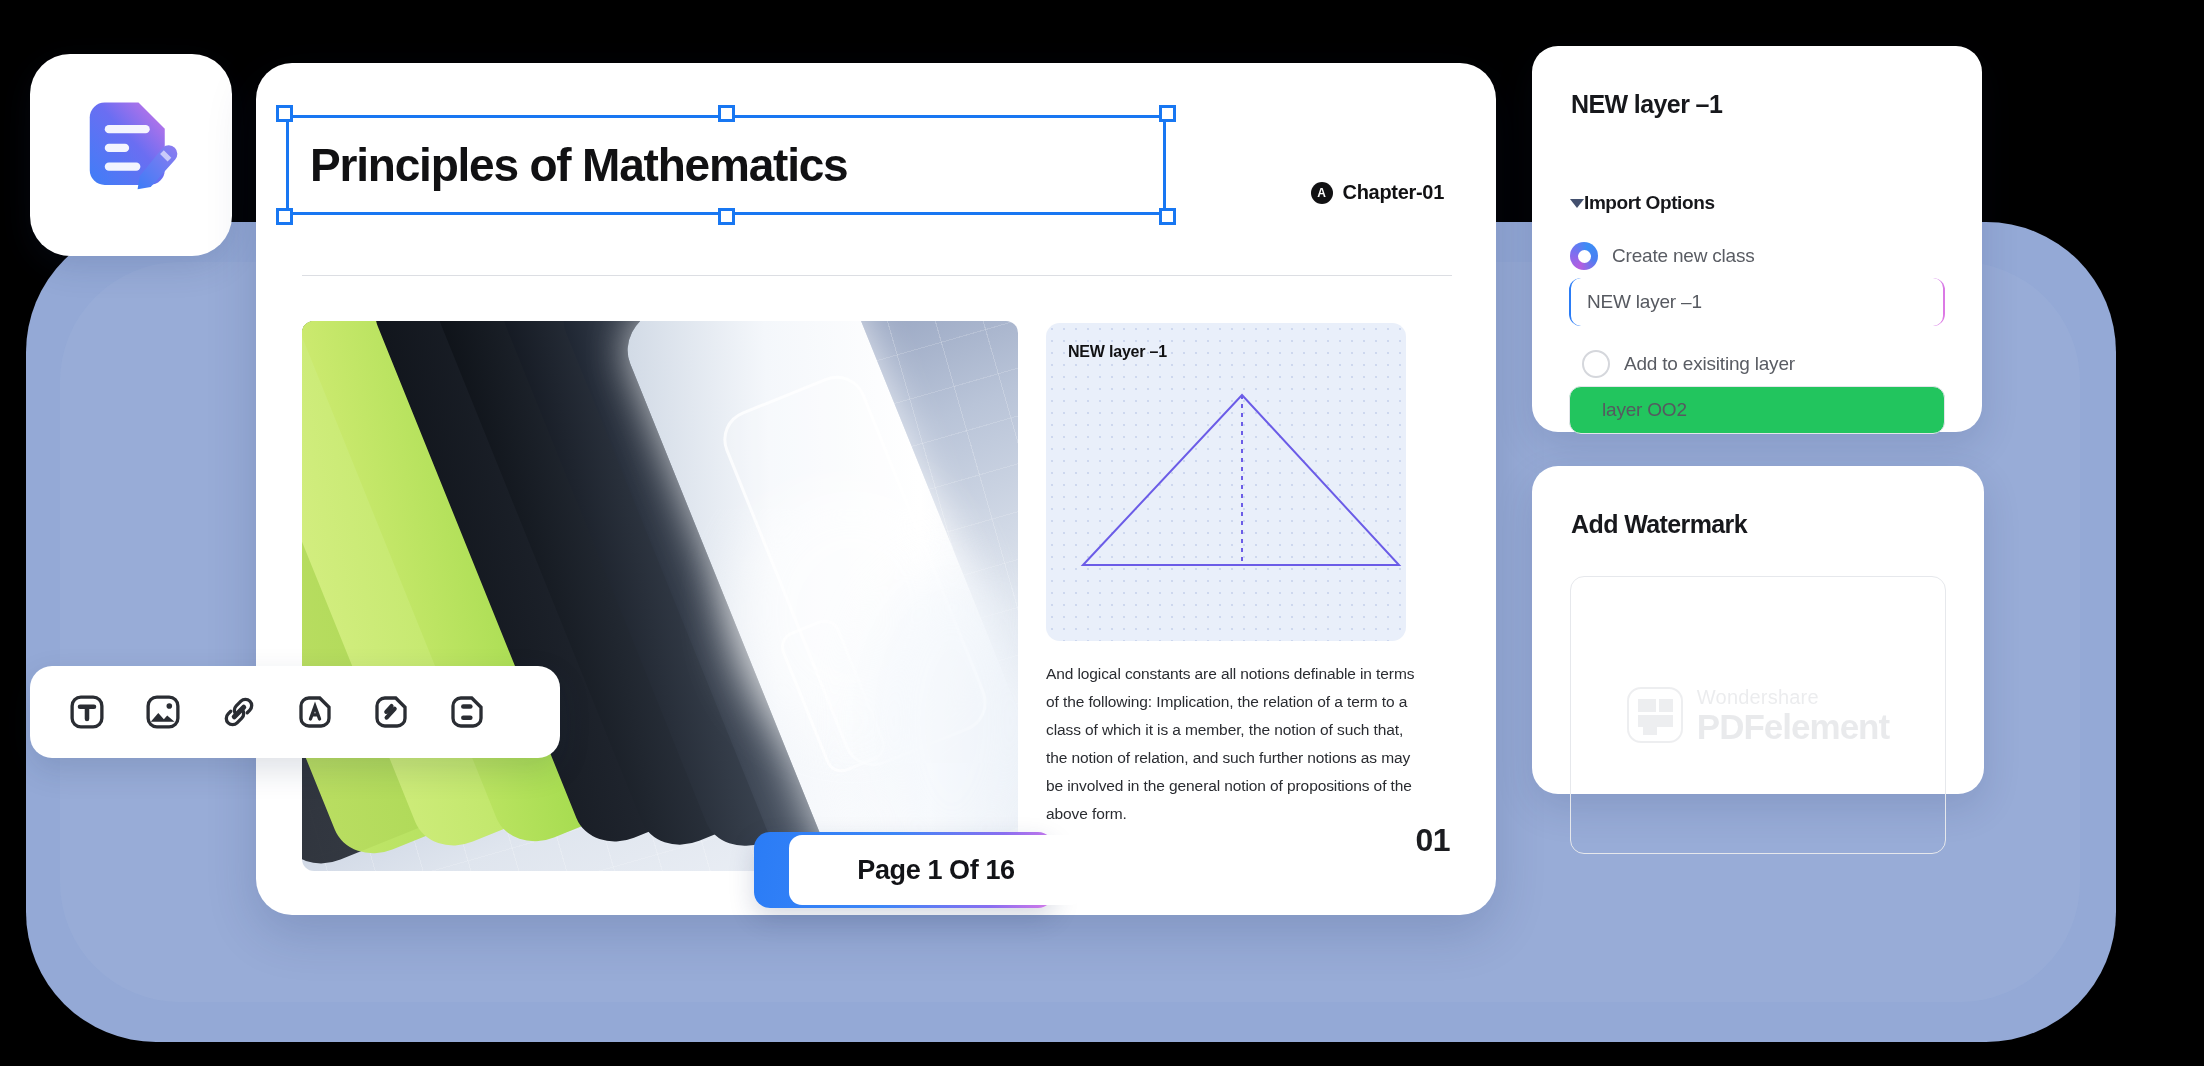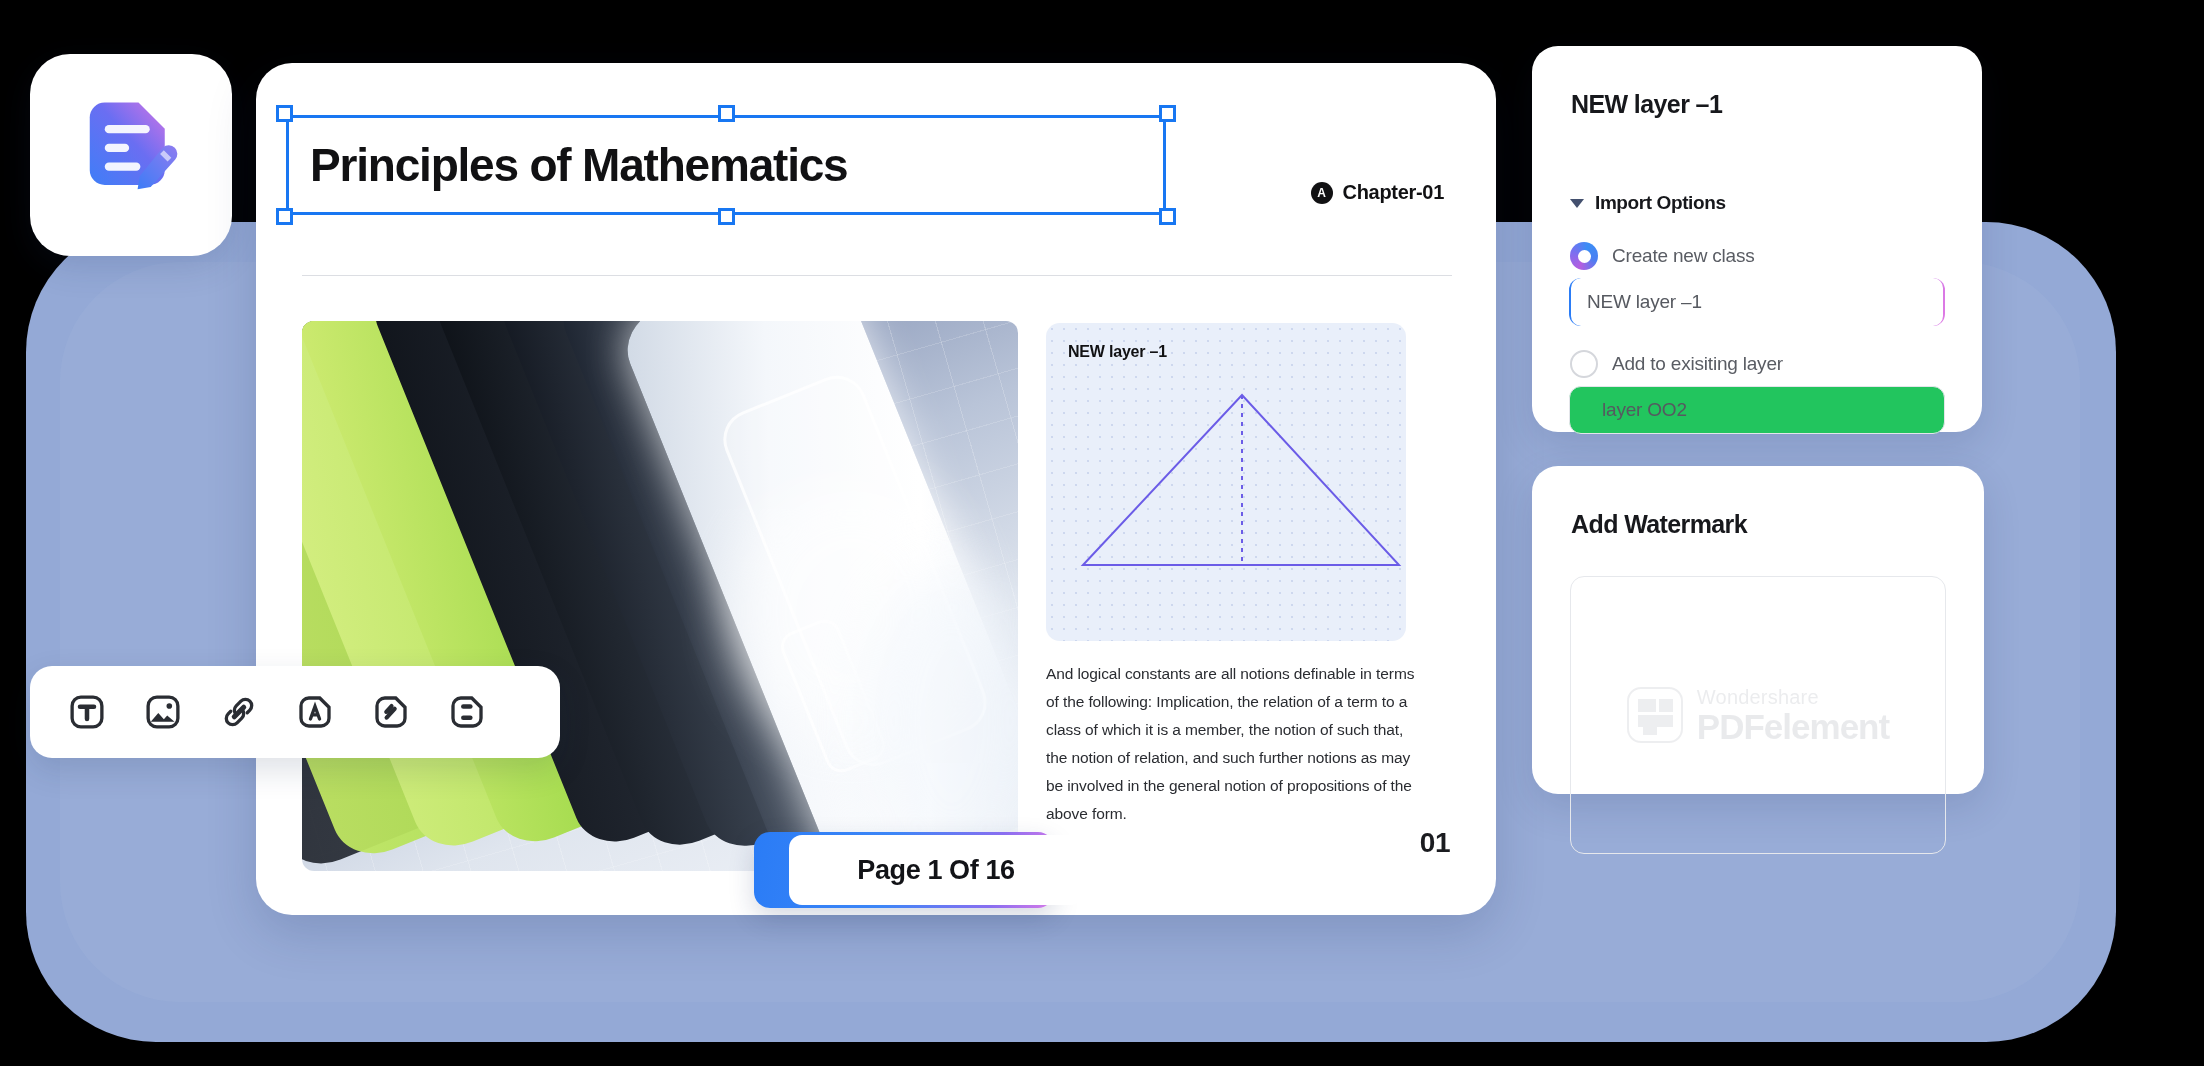--- a/index.html
+++ b/index.html
@@ -132,21 +132,21 @@
   
   .body-text {
     position:absolute; left: 790px; top: 597px;
     width: 370px;
     font-size: 15.5px; line-height: 28px; color:#2a2c31;
     letter-spacing: -.1px;
   }
 
   .page-num {
     position:absolute; right: 46px; bottom: 56px;
-    font-size: 28px; font-weight: 700; color:#1b1c20; letter-spacing:-.5px;
+    font-size: 32px; font-weight: 700; color:#1b1c20; letter-spacing:-.5px;
   }
 
   
   .toolbar {
     position:absolute; left: 30px; top: 666px;
     width: 530px; height: 92px;
     background:#fff; border-radius: 22px;
     box-shadow: 0 12px 32px rgba(24,40,80,.14);
     display:flex; align-items:center; gap: 22px;
     padding: 0 30px;
@@ -180,33 +180,33 @@
   }
   .panel-import { left: 1532px; top: 46px; width: 450px; height: 386px; }
   .panel-water  { left: 1532px; top: 466px; width: 452px; height: 328px; }
 
   .panel-title {
     position:absolute; left: 39px; top: 44px;
     font-size: 25px; font-weight: 800; color:#17181c; letter-spacing:-.6px;
   }
   .import-opts {
     position:absolute; left: 38px; top: 146px;
-    display:flex; align-items:center; gap:11px;
+    display:flex; align-items:center; 
     font-size: 19px; font-weight: 800; color:#17181c; letter-spacing:-.4px;
   }
   .caret {
     width:0; height:0; border-left: 7px solid transparent; border-right:7px solid transparent;
     border-top: 9px solid #43506e;
   }
   .radio-row {
     position:absolute; display:flex; align-items:center; gap: 14px;
     font-size: 19px; color:#595c63; letter-spacing:-.2px;
   }
   .radio-row.r1 { left: 38px; top: 196px; }
-  .radio-row.r2 { left: 38px; top: 304px; }
+  .radio-row.r2 { left: 50px; top: 304px; }
   .radio-on {
     width: 28px; height: 28px; border-radius:50%;
     background: conic-gradient(from 200deg,#b45ee0,#7b6ff0,#3b8df5,#4b7ff2,#b45ee0);
     display:flex; align-items:center; justify-content:center;
   }
   .radio-on::after{ content:""; width:13px; height:13px; border-radius:50%; background:#fff; }
   .radio-off {
     width: 28px; height: 28px; border-radius:50%;
     border: 2px solid #d5d7dc; background:#fff;
   }

